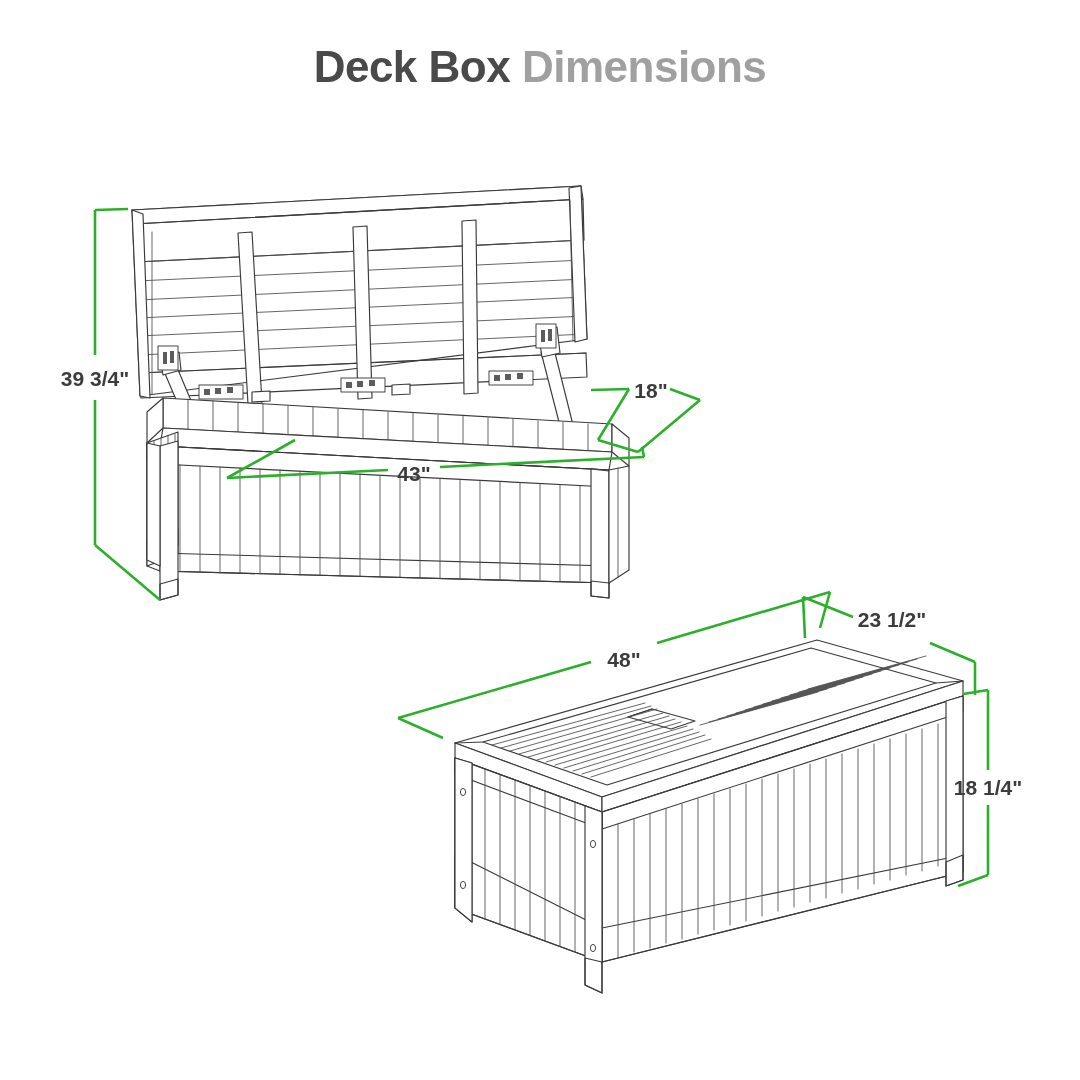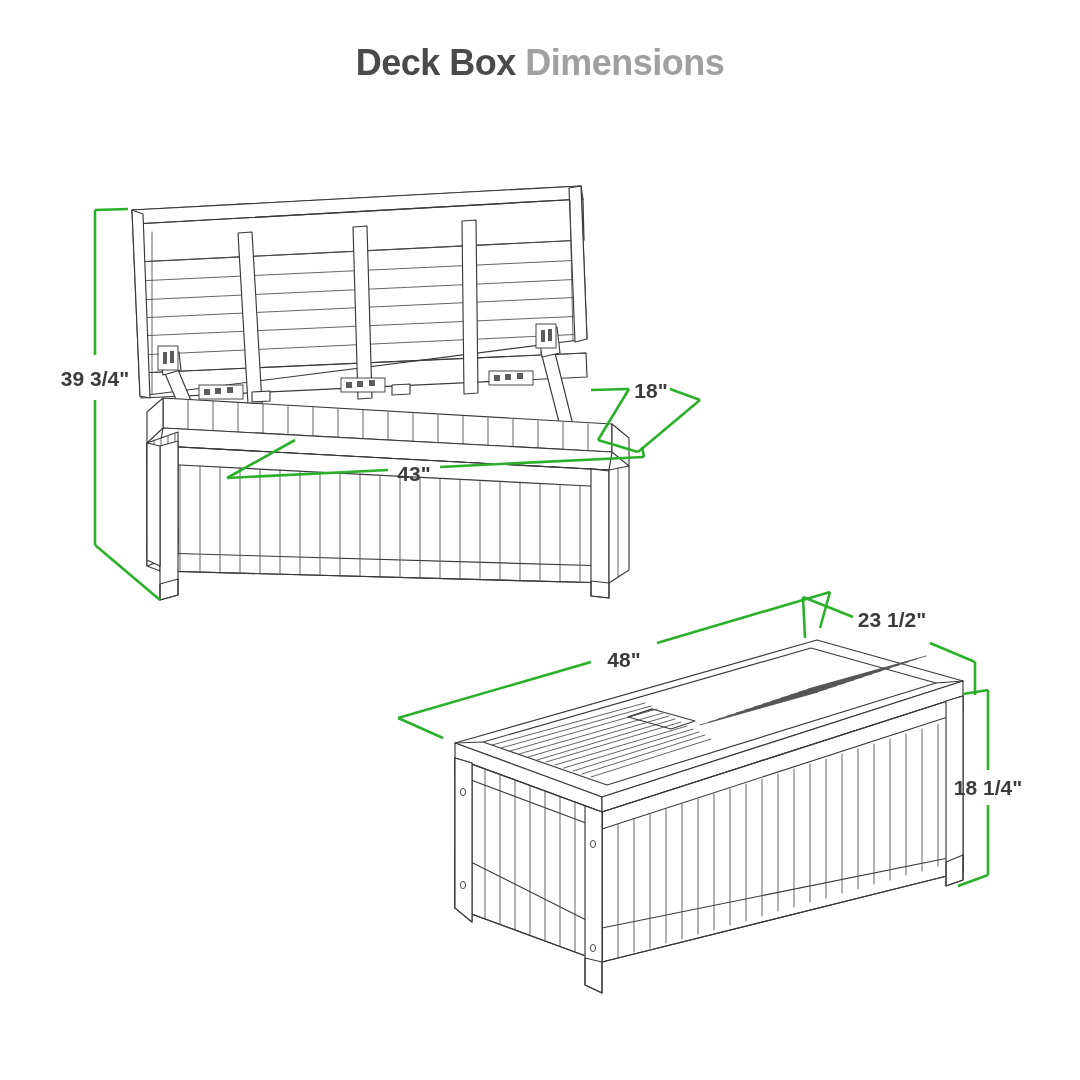--- a/index.html
+++ b/index.html
@@ -15,21 +15,21 @@
     background: #ffffff;
     overflow: hidden;
     font-family: "Liberation Sans", sans-serif;
   }
   #title {
     position: absolute;
     top: 42px;
     left: 0;
     width: 1080px;
     text-align: center;
-    font-size: 36px;
+    font-size: 44px;
     font-weight: bold;
     letter-spacing: -0.5px;
     white-space: nowrap;
   }
   #title .t-primary { color: #4a4a4a; }
   #title .t-secondary { color: #a0a0a0; }
 
   #artboard {
     position: absolute;
     top: 0;

